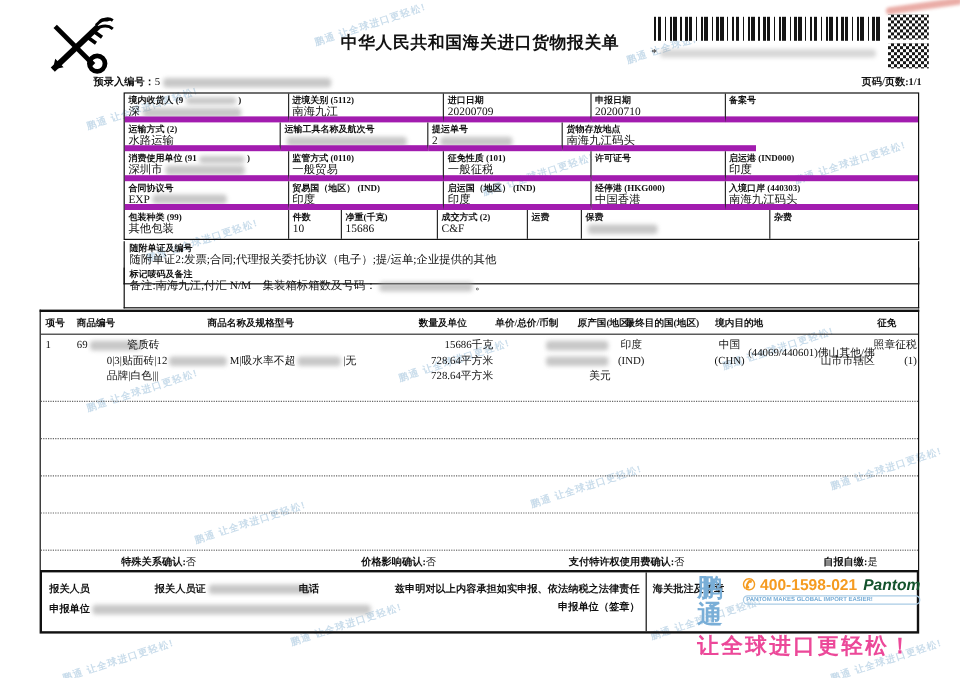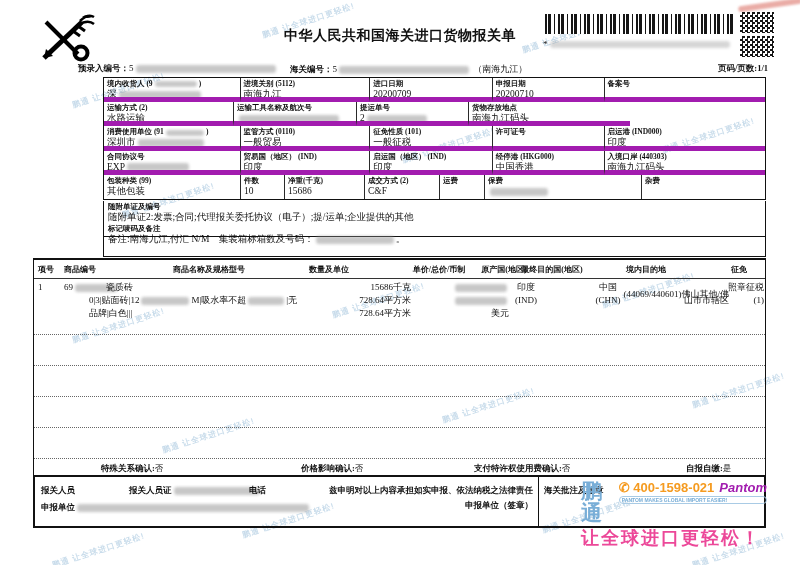--- a/index.html
+++ b/index.html
@@ -55,21 +55,21 @@
         border:2px solid #111;}
   .fdiv{position:absolute;left:503px;top:0;bottom:0;border-left:1.5px solid #111;}
   .ftxt{position:absolute;font-size:8.5px;font-weight:bold;white-space:nowrap;}
   
   .brand{position:absolute;left:546px;top:3px;width:186px;font-family:"Liberation Sans",sans-serif;}
   .brand-top{display:flex;align-items:flex-start;gap:4px;}
   .brand-cn{font-size:21px;font-weight:bold;color:#79aed7;line-height:22px;letter-spacing:1px;}
   .brand-right{display:flex;flex-direction:column;}
   .brand-line{display:flex;align-items:center;gap:5px;}
   .brand-phone{color:#f59b20;font-size:13px;font-weight:bold;white-space:nowrap;}
-  .brand-en{color:#a21caf;font-size:13px;font-weight:bold;font-style:italic;}
+  .brand-en{color:#14532d;font-size:13px;font-weight:bold;font-style:italic;}
   .brand-banner{font-size:5px;color:#79aed7;border:1px solid #a9cbe5;border-radius:4px;
                 padding:0 2px;margin-top:1px;white-space:nowrap;font-weight:bold;}
   .brand-slogan{font-size:18px;font-weight:bold;color:#ec4899;letter-spacing:2px;margin-top:2px;white-space:nowrap;}
 </style>
 </head>
 <body>
 
 <div class="page">
 
   <div class="wm-layer">
@@ -105,24 +105,20 @@
   <div class="barcode"></div>
   <div class="barcode-sub">
     <span>*</span><span class="redact" style="width:180px;height:7px;opacity:.4"></span>
   </div>
   <div class="qr qr1"></div>
   <div class="qr qr2"></div>
 
   <div class="meta" style="left:78px">
     <b>预录入编号：</b><span>5</span><span class="redact" style="width:140px"></span>
   </div>
-  <div class="meta" style="left:290px">
-    <b>海关编号：</b><span>5</span><span class="redact" style="width:130px"></span>
-    <span>（南海九江）</span>
-  </div>
   <div class="pageno">页码/页数:1/1</div>
 
   <div class="t1">
     <div class="trow">
       <div class="cell" style="width:137px">
         <div class="lbl"><span>境内收货人 (9</span><span class="redact rlbl" style="width:42px"></span><span>)</span></div>
         <div class="val"><span>深</span><span class="redact" style="width:82px"></span></div>
       </div>
       <div class="cell" style="width:130px">
         <div class="lbl">进境关别 (5112)</div>
@@ -242,25 +238,25 @@
 
   <div class="box" style="top:223px;height:34px">
     <div class="lbl">标记唛码及备注</div>
     <div class="val"><span>备注:南海九江,付汇 N/M　集装箱标箱数及号码：</span><span class="redact" style="width:78px"></span><span>。</span></div>
   </div>
 
   <div class="goods">
     <span class="gh" style="left:4px;top:4px">项号</span>
     <span class="gh" style="left:30px;top:4px">商品编号</span>
     <span class="gh" style="left:105px;top:4px;width:140px;text-align:center">商品名称及规格型号</span>
-    <span class="gh" style="left:275px;top:4px;width:80px;text-align:left">数量及单位</span>
+    <span class="gh" style="left:275px;top:4px;width:80px;text-align:right">数量及单位</span>
     <span class="gh" style="left:365px;top:4px;width:80px;text-align:center">单价/总价/币制</span>
     <span class="gh" style="left:440px;top:4px;width:60px;text-align:center">原产国(地区)</span>
     <span class="gh" style="left:482px;top:4px;width:72px;text-align:center">最终目的国(地区)</span>
-    <span class="gh" style="left:562px;top:4px;width:70px;text-align:right">境内目的地</span>
+    <span class="gh" style="left:562px;top:4px;width:70px;text-align:left">境内目的地</span>
     <span class="gh" style="left:680px;top:4px;width:50px;text-align:center">征免</span>
     <div class="hline"></div>
 
     <span class="gtxt" style="left:4px;top:21px">1</span>
     <span class="gtxt" style="left:30px;top:21px"><span>69</span><span class="redact" style="width:42px"></span></span>
     <span class="gtxt" style="left:72px;top:21px">瓷质砖</span>
     <span class="gtxt" style="left:55px;top:34px"><span>0|3|贴面砖|12</span><span class="redact" style="width:48px"></span><span>M|吸水率不超</span><span class="redact" style="width:36px"></span><span>|无</span></span>
     <span class="gtxt" style="left:55px;top:47px">品牌|白色|||</span>
 
     <span class="gtxt" style="left:277px;top:21px;width:100px;text-align:right">15686千克</span>

